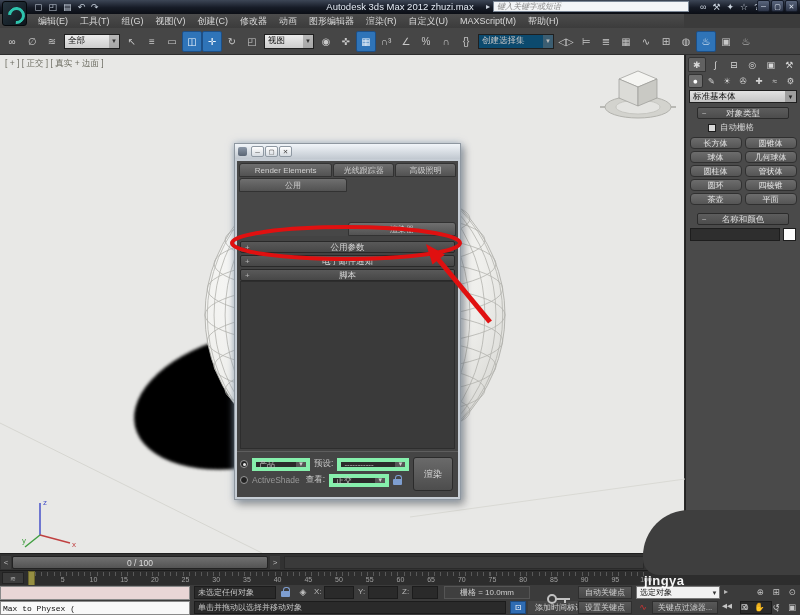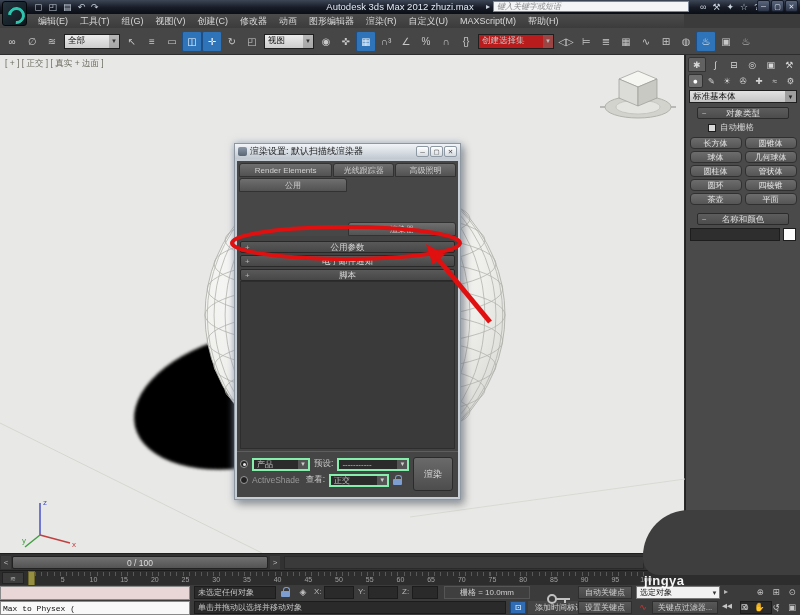--- a/index.html
+++ b/index.html
@@ -39,21 +39,21 @@
   
   #toolbar { position:absolute; left:0; top:28px; width:800px; height:27px;
     background:#464646; border-bottom:1px solid #2d2d2d; display:flex; align-items:center;
     padding:0 2px; z-index:14; }
   .tb-icon { width:20px; height:21px; display:flex; align-items:center; justify-content:center;
     color:#c8c8c8; font-size:10px; border:1px solid transparent; flex:0 0 auto; }
   .tb-icon.active { background:#2f74b8; border-color:#1d4f86; color:#eef5fc; border-radius:2px; }
   .tb-combo { height:15px; display:flex; align-items:center; font-size:8.5px;
     border:1px solid #1f1f1f; margin:0 2px; flex:0 0 auto; }
   .tb-combo.light { background:linear-gradient(#ececec,#cdcdcd); color:#111; }
-  .tb-combo.dark { background:#b91c1c; color:#c5c5c5;justify-content:flex-end; }
+  .tb-combo.dark { background:#0c4a6e; color:#c5c5c5;justify-content:flex-end; }
   .tb-combo .lbl { flex:1; padding:0 3px; white-space:nowrap; overflow:hidden; }
   .tb-combo .arr { width:10px; text-align:center; font-size:6px; background:rgba(120,120,120,.45);
     align-self:stretch; display:flex; align-items:center; justify-content:center; color:#333; }
   .tb-combo.dark .arr { color:#bbb; }
 
   
   #viewport { position:absolute; left:0; top:55px; width:685px; height:498px;
     background:#e8e8e6; border-right:1px solid #2a2a2a; z-index:1; }
   #vp-label { position:absolute; left:5px; top:3px; font-size:8.5px; color:#6b6b60; z-index:5; }
   #scene { position:absolute; left:0; top:0; }
@@ -115,21 +115,21 @@
   .dlg-rollout::before { content:"+"; position:absolute; left:4px; font-size:8px; color:#b5b5b5; }
   #dlg-empty { position:absolute; left:3px; right:3px; top:120px; bottom:48px;
     background:#3a3a3a; border:1px solid #2d2d2d; }
   #dlg-bottom { position:absolute; left:0; right:0; bottom:0; height:46px; background:#454545;
     border-top:1px solid #5e5e5e; padding:4px 3px; }
   .dlg-row { display:flex; align-items:center; gap:4px; height:16px; }
   .radio { width:8px; height:8px; border:1px solid #999; border-radius:50%; background:#222;
     flex:0 0 auto; position:relative; }
   .radio.on::after { content:""; position:absolute; left:2px; top:2px; width:3px; height:3px;
     background:#e8e8e8; border-radius:50%; }
-  .dcombo { height:13px; background:#2b2b2b; border:2px solid #86efac; color:#c9c9c9;
+  .dcombo { height:13px; background:#2b2b2b; border:4px solid #86efac; color:#c9c9c9;
     font-size:8px; display:flex; align-items:center; }
   .dcombo .lbl { flex:1; padding:0 3px; white-space:nowrap; overflow:hidden; }
   .dcombo .arr { width:10px; align-self:stretch; background:#555; font-size:6px; color:#ccc;
     display:flex; align-items:center; justify-content:center; }
   .dlg-lab { font-size:8.5px; color:#c6c6c6; white-space:nowrap; }
   .dlg-lab.dim { color:#989898; }
   #dlg-render-btn { position:absolute; right:5px; top:5px; width:40px; height:34px;
     background:linear-gradient(#6a6a6a,#4d4d4d); border:1px solid #2b2b2b; border-radius:3px;
     color:#e0e0e0; font-size:9px; text-align:center; line-height:33px; }
   .mini-lock { width:9px; height:10px; position:relative; flex:0 0 auto; }
@@ -494,21 +494,20 @@
     <circle cx="6" cy="10" r="4" fill="none" stroke="#c2c2c2" stroke-width="2"></circle>
     <line x1="10" y1="10" x2="24" y2="10" stroke="#c2c2c2" stroke-width="2"></line>
     <line x1="19" y1="10" x2="19" y2="14" stroke="#c2c2c2" stroke-width="2"></line>
   </svg>
 
   <div id="corner-blob"></div>
 
   <div id="dialog">
     <div id="dlg-title">
       <div id="dlg-ico"></div>
-      <span class="txt">渲染设置: 默认扫描线渲染器</span>
       <span id="dlg-btns" style="display:flex;">
           <span class="db">─</span>
           <span class="db">▢</span>
           <span class="db">✕</span>
         </span>
     </div>
     <div id="dlg-frame">
       <div id="dlg-tabs">
         <div class="tabrow" id="dlg-tabrow1">
             <div class="dlg-tab" style="flex: 1.55 1 0%;">Render Elements</div>

